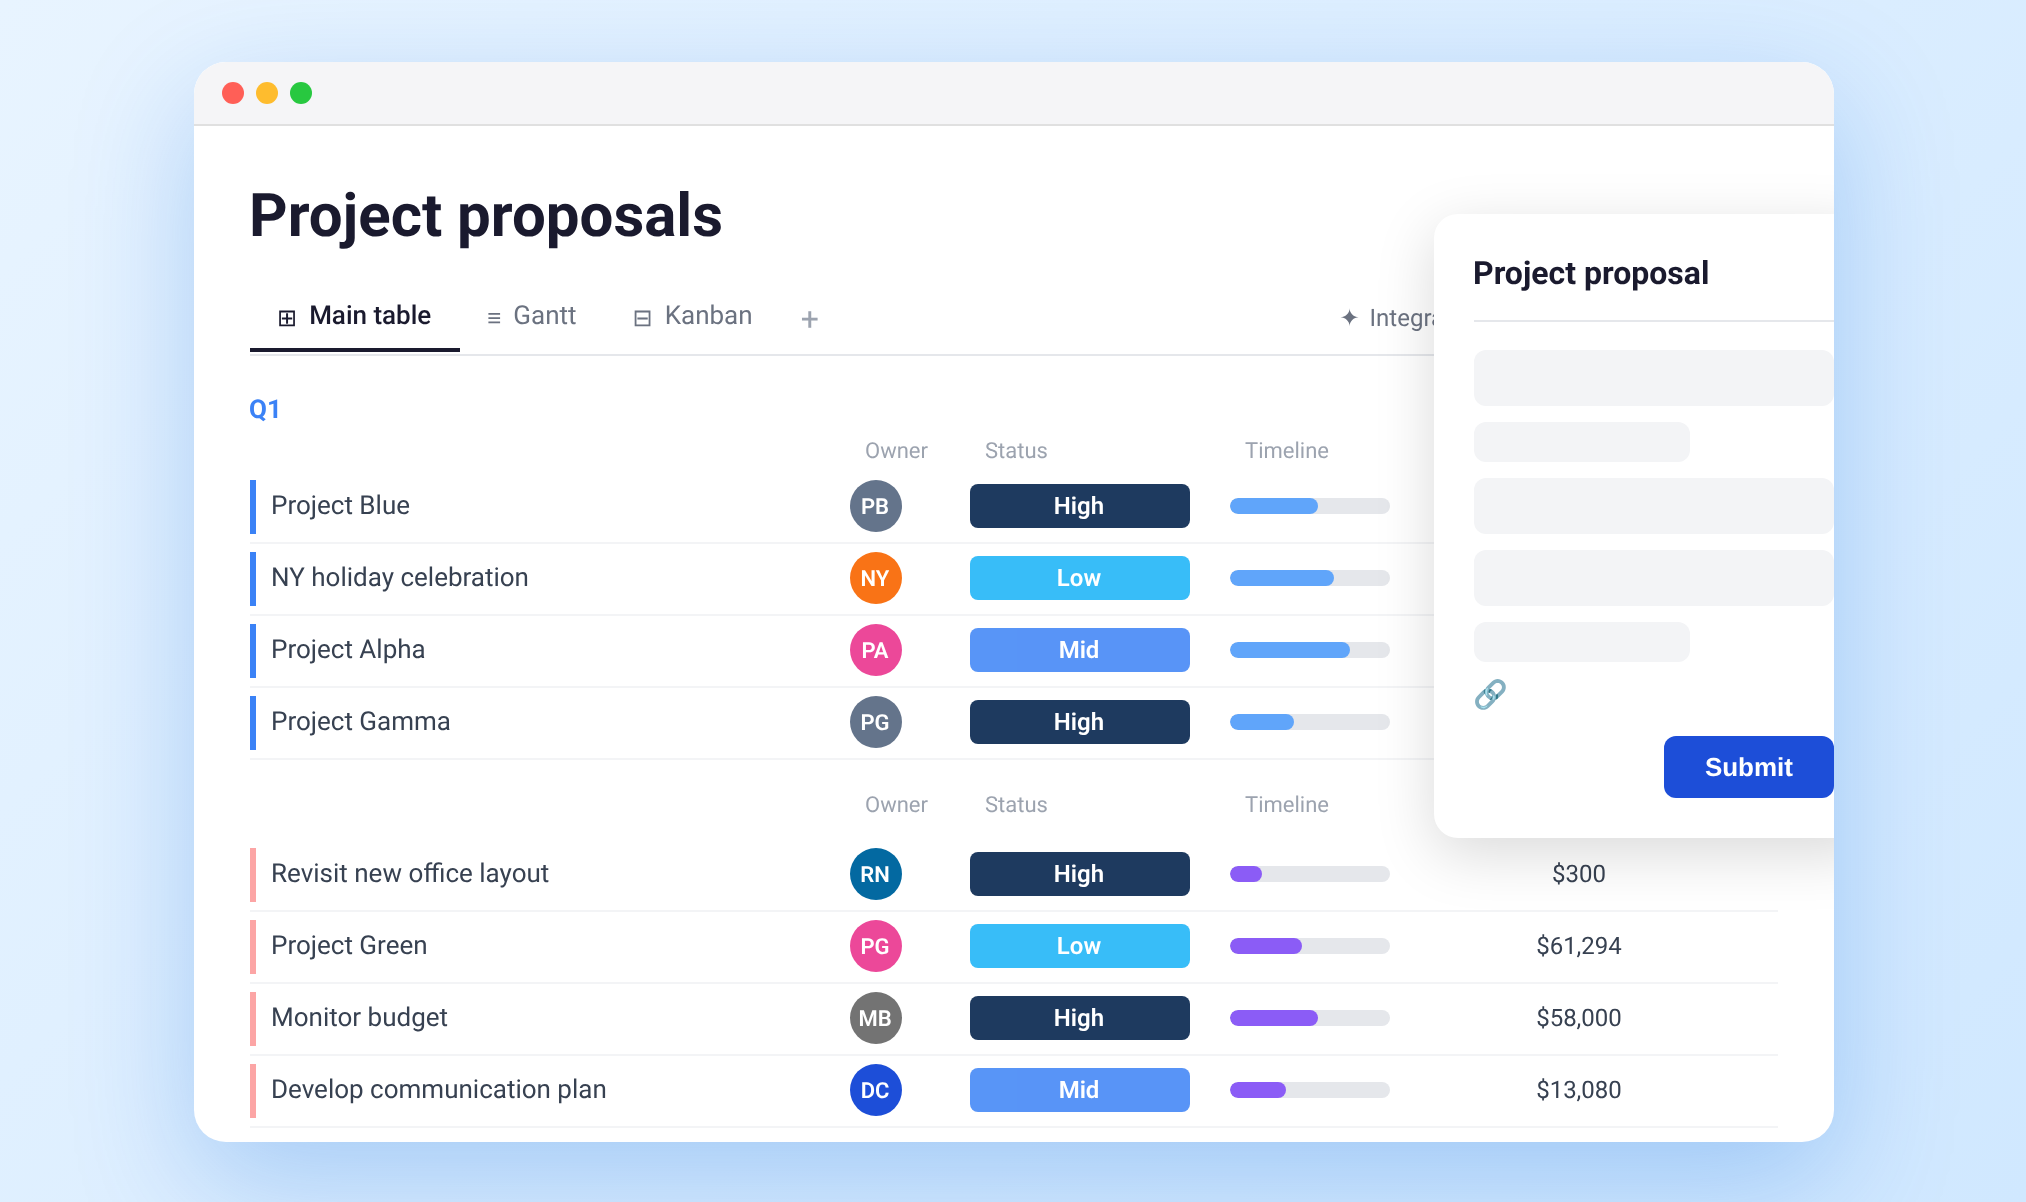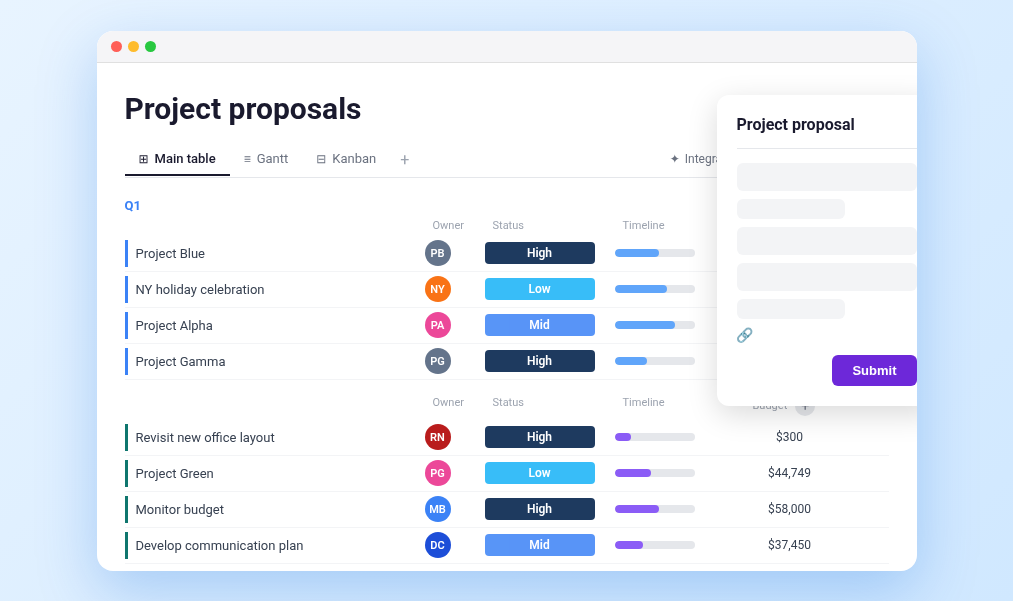--- a/index.html
+++ b/index.html
@@ -194,21 +194,21 @@
     .row-name {
       font-size: 13px;
       color: #374151;
       padding-left: 8px;
       border-left: 3px solid #3b82f6;
       padding-top: 6px;
       padding-bottom: 6px;
     }
 
     .row-name.q2 {
-      border-left: 3px solid #0f766e;
+      border-left: 3px solid #fca5a5;
     }
 
     .avatar-circle {
       width: 26px;
       height: 26px;
       border-radius: 50%;
       display: flex;
       align-items: center;
       justify-content: center;
       font-size: 11px;
@@ -274,21 +274,21 @@
       font-size: 14px;
       color: #6b7280;
       cursor: pointer;
       margin-left: 4px;
     }
 
     
     .side-panel {
       position: absolute;
       right: -20px;
-      top: 32px;
+      top: 44px;
       width: 220px;
       background: white;
       border-radius: 12px;
       box-shadow: 0 8px 30px rgba(0,0,0,0.15);
       padding: 20px;
       z-index: 10;
     }
 
     .panel-title {
       font-size: 16px;
@@ -318,21 +318,21 @@
       margin-bottom: 8px;
     }
 
     .panel-link-icon {
       color: #9ca3af;
       font-size: 14px;
       margin-bottom: 12px;
     }
 
     .panel-submit {
-      background: #6d28d9;
+      background: #1d4ed8;
       color: white;
       border: none;
       border-radius: 6px;
       padding: 8px 20px;
       font-size: 13px;
       font-weight: 600;
       cursor: pointer;
       float: right;
     }
   </style>
@@ -473,21 +473,21 @@
           <div>Timeline</div>
           <div style="display:flex;align-items:center;gap:4px;">
             <span>Budget</span>
             <div class="add-btn">+</div>
           </div>
         </div>
 
         <div class="table-row">
           <div class="row-name q2">Revisit new office layout</div>
           <div>
-            <div class="avatar-circle" style="background:#b91c1c;">RN</div>
+            <div class="avatar-circle" style="background:#0369a1;">RN</div>
           </div>
           <div>
             <span class="status-badge status-high">High</span>
           </div>
           <div class="timeline-bar">
             <div class="bar-track">
               <div class="bar-fill bar-purple" style="width:20%;"></div>
             </div>
           </div>
           <div class="budget-val">$300</div>
@@ -499,27 +499,27 @@
             <div class="avatar-circle" style="background:#ec4899;">PG</div>
           </div>
           <div>
             <span class="status-badge status-low">Low</span>
           </div>
           <div class="timeline-bar">
             <div class="bar-track">
               <div class="bar-fill bar-purple" style="width:45%;"></div>
             </div>
           </div>
-          <div class="budget-val">$44,749</div>
+          <div class="budget-val">$61,294</div>
         </div>
 
         <div class="table-row">
           <div class="row-name q2">Monitor budget</div>
           <div>
-            <div class="avatar-circle" style="background:#3b82f6;">MB</div>
+            <div class="avatar-circle" style="background:#737373;">MB</div>
           </div>
           <div>
             <span class="status-badge status-high">High</span>
           </div>
           <div class="timeline-bar">
             <div class="bar-track">
               <div class="bar-fill bar-purple" style="width:55%;"></div>
             </div>
           </div>
           <div class="budget-val">$58,000</div>
@@ -531,21 +531,21 @@
             <div class="avatar-circle" style="background:#1d4ed8;text-align:center;">DC</div>
           </div>
           <div>
             <span class="status-badge status-mid">Mid</span>
           </div>
           <div class="timeline-bar">
             <div class="bar-track">
               <div class="bar-fill bar-purple" style="width:35%;"></div>
             </div>
           </div>
-          <div class="budget-val">$37,450</div>
+          <div class="budget-val">$13,080</div>
         </div>
       </div>
 
     </div>
 
     <div class="side-panel">
       <div class="panel-title">Project proposal</div>
       <div class="panel-divider"></div>
       <div class="panel-field"></div>
       <div class="panel-field-sm"></div>

